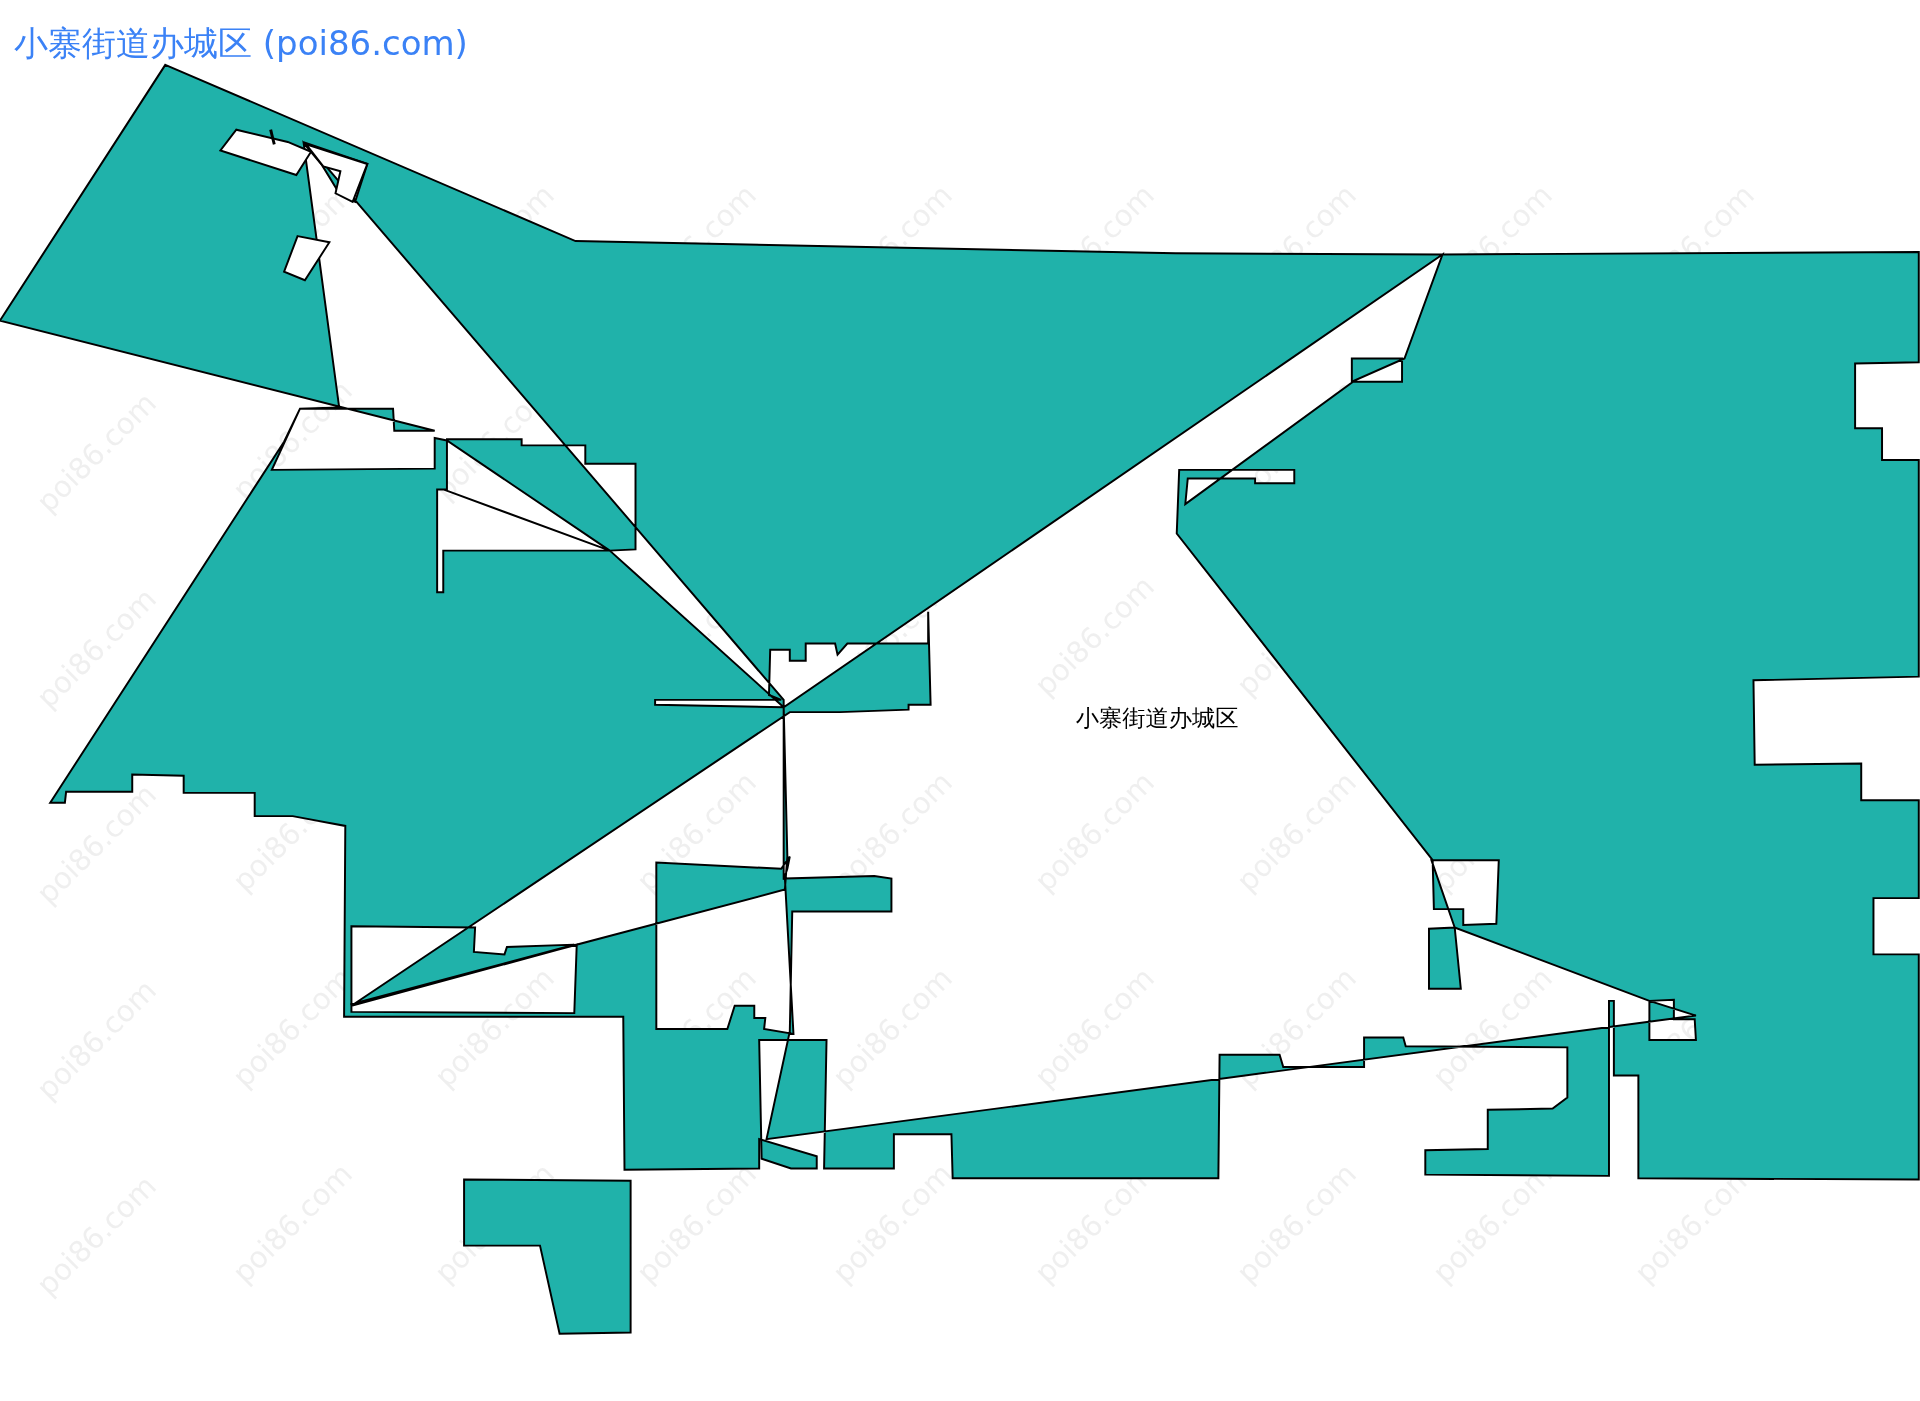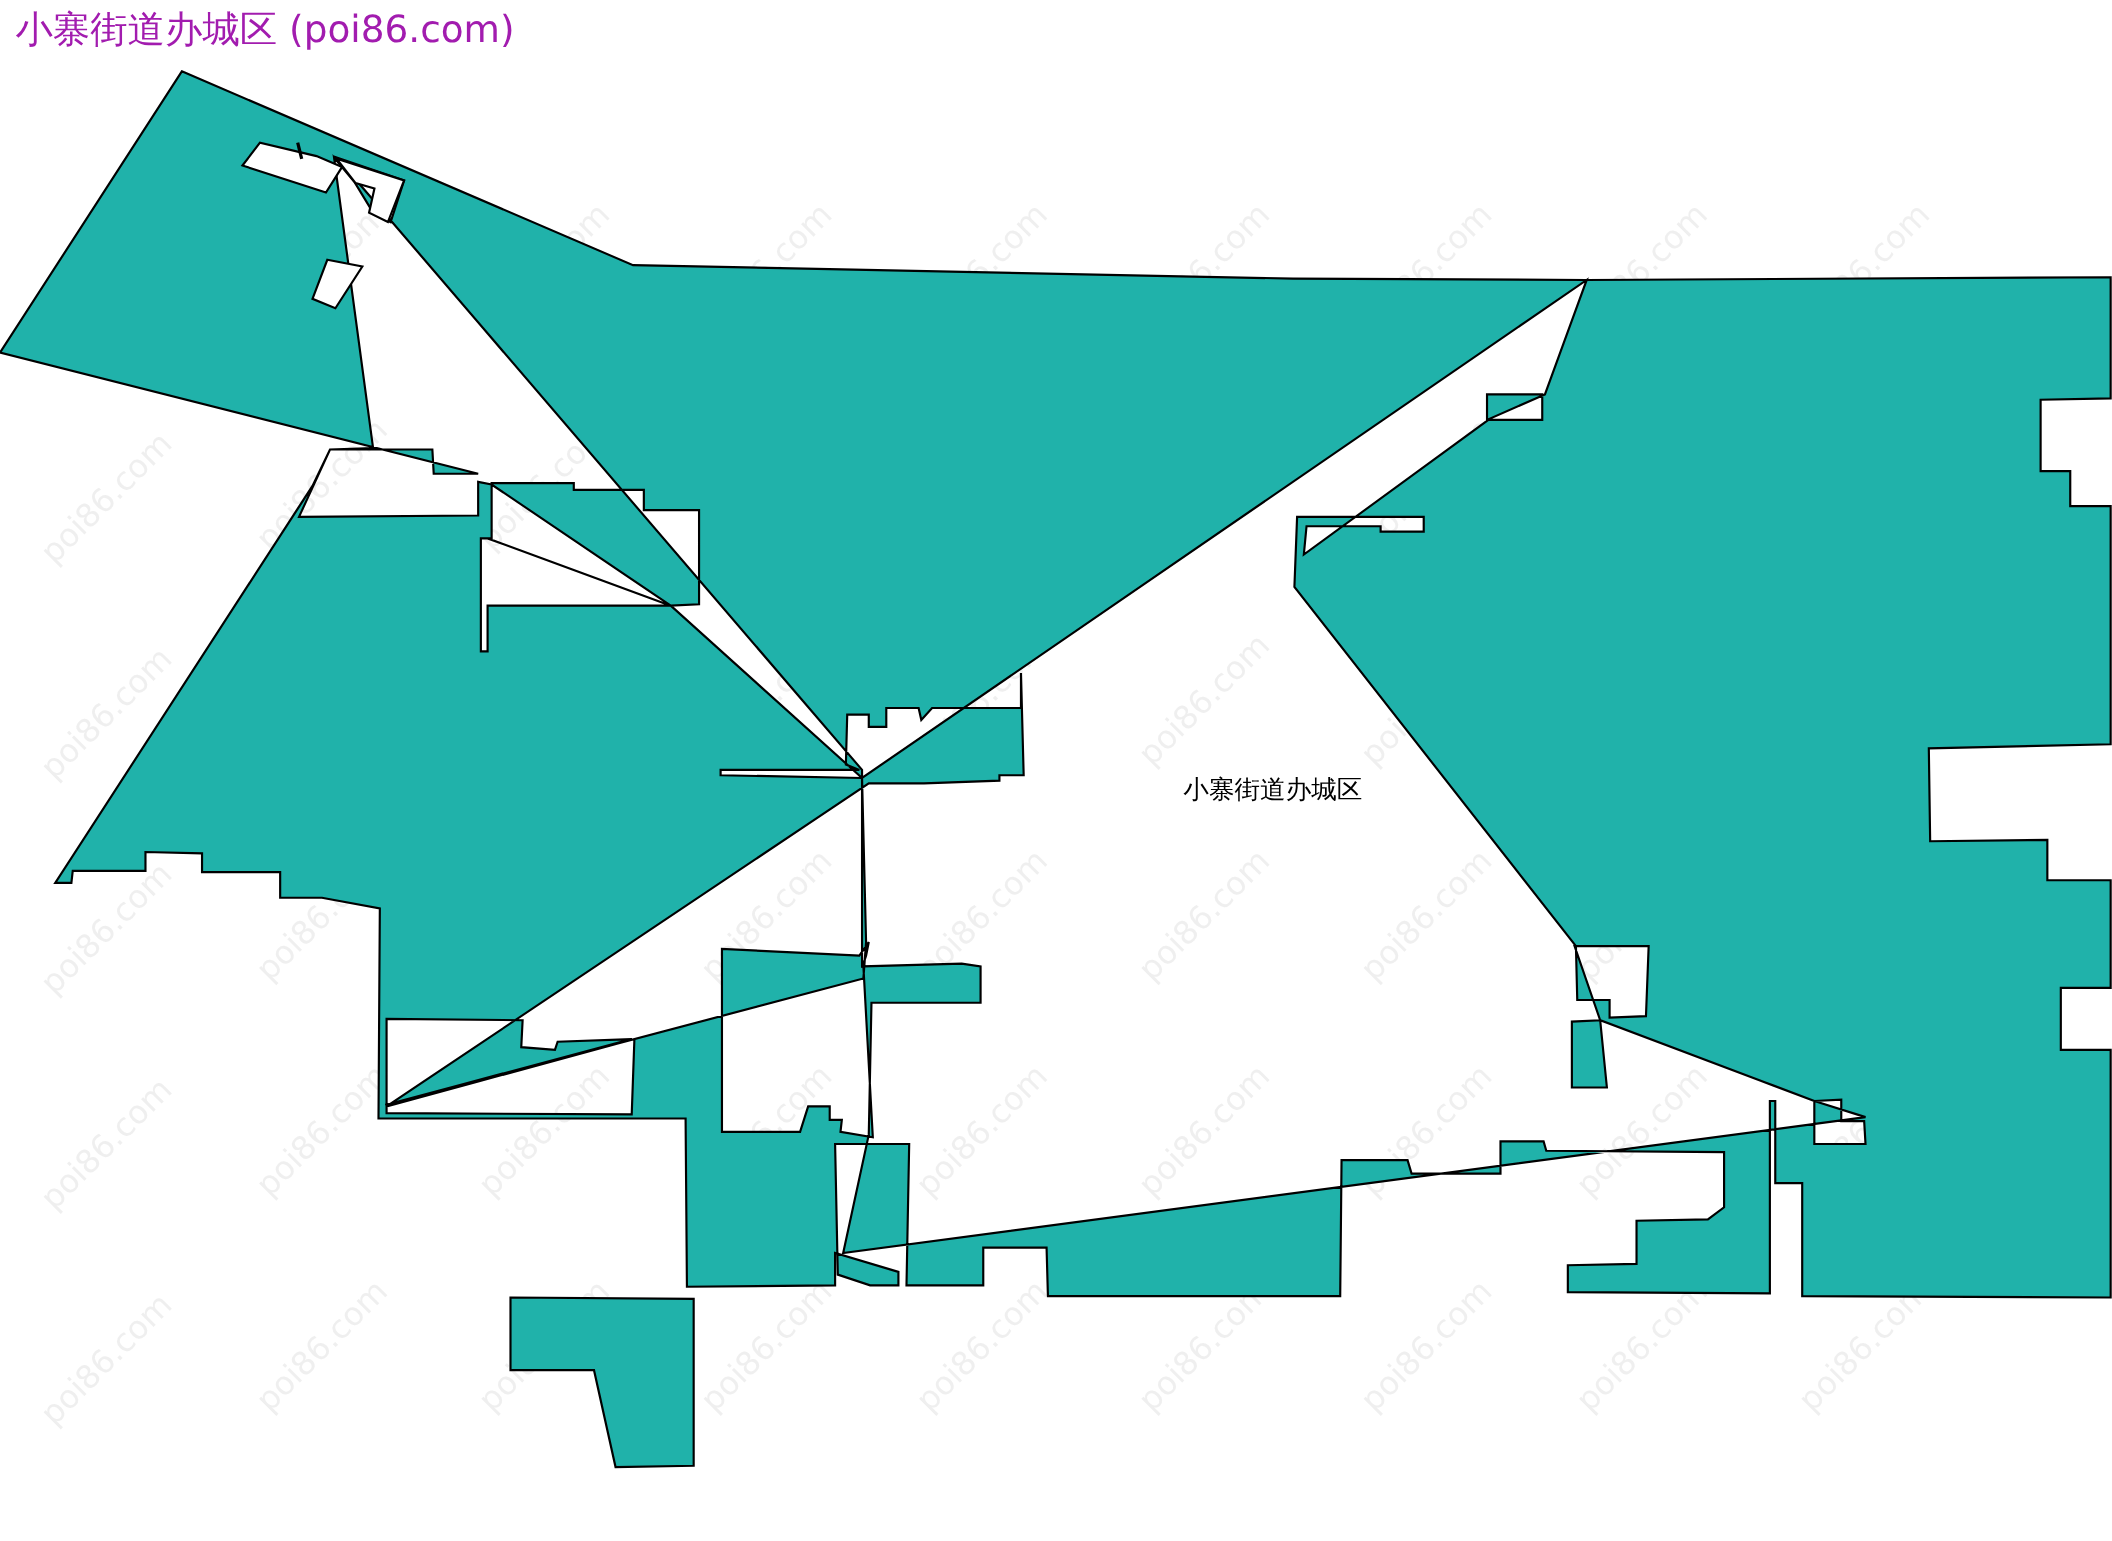--- a/index.html
+++ b/index.html
@@ -1,17 +1,17 @@
 <!DOCTYPE html>
 <html><head>
 <meta charset="utf-8">
 <style>
   html, body { margin: 0; padding: 0; background: #ffffff; }
   body { width: 1920px; height: 1401px; position: relative; overflow: hidden; font-family: "DejaVu Sans", sans-serif; }
-  .title { position: absolute; left: 14px; top: 4px; font-size: 34px; color: #a21caf; white-space: nowrap; letter-spacing: 0px; }
+  .title { position: absolute; left: 14px; top: 21px; font-size: 34px; color: #3b82f6; white-space: nowrap; letter-spacing: 0px; }
   .map { position: absolute; left: 0; top: 0; width: 1920px; height: 1401px; }
   .wm text { font-family: "DejaVu Sans", sans-serif; }
 </style>
 </head>
 <body>
 
 <div class="title">小寨街道办城区 (poi86.com)</div>
 
 <svg class="map" viewBox="0 0 1568 1145" preserveAspectRatio="none" xmlns="http://www.w3.org/2000/svg">
 

